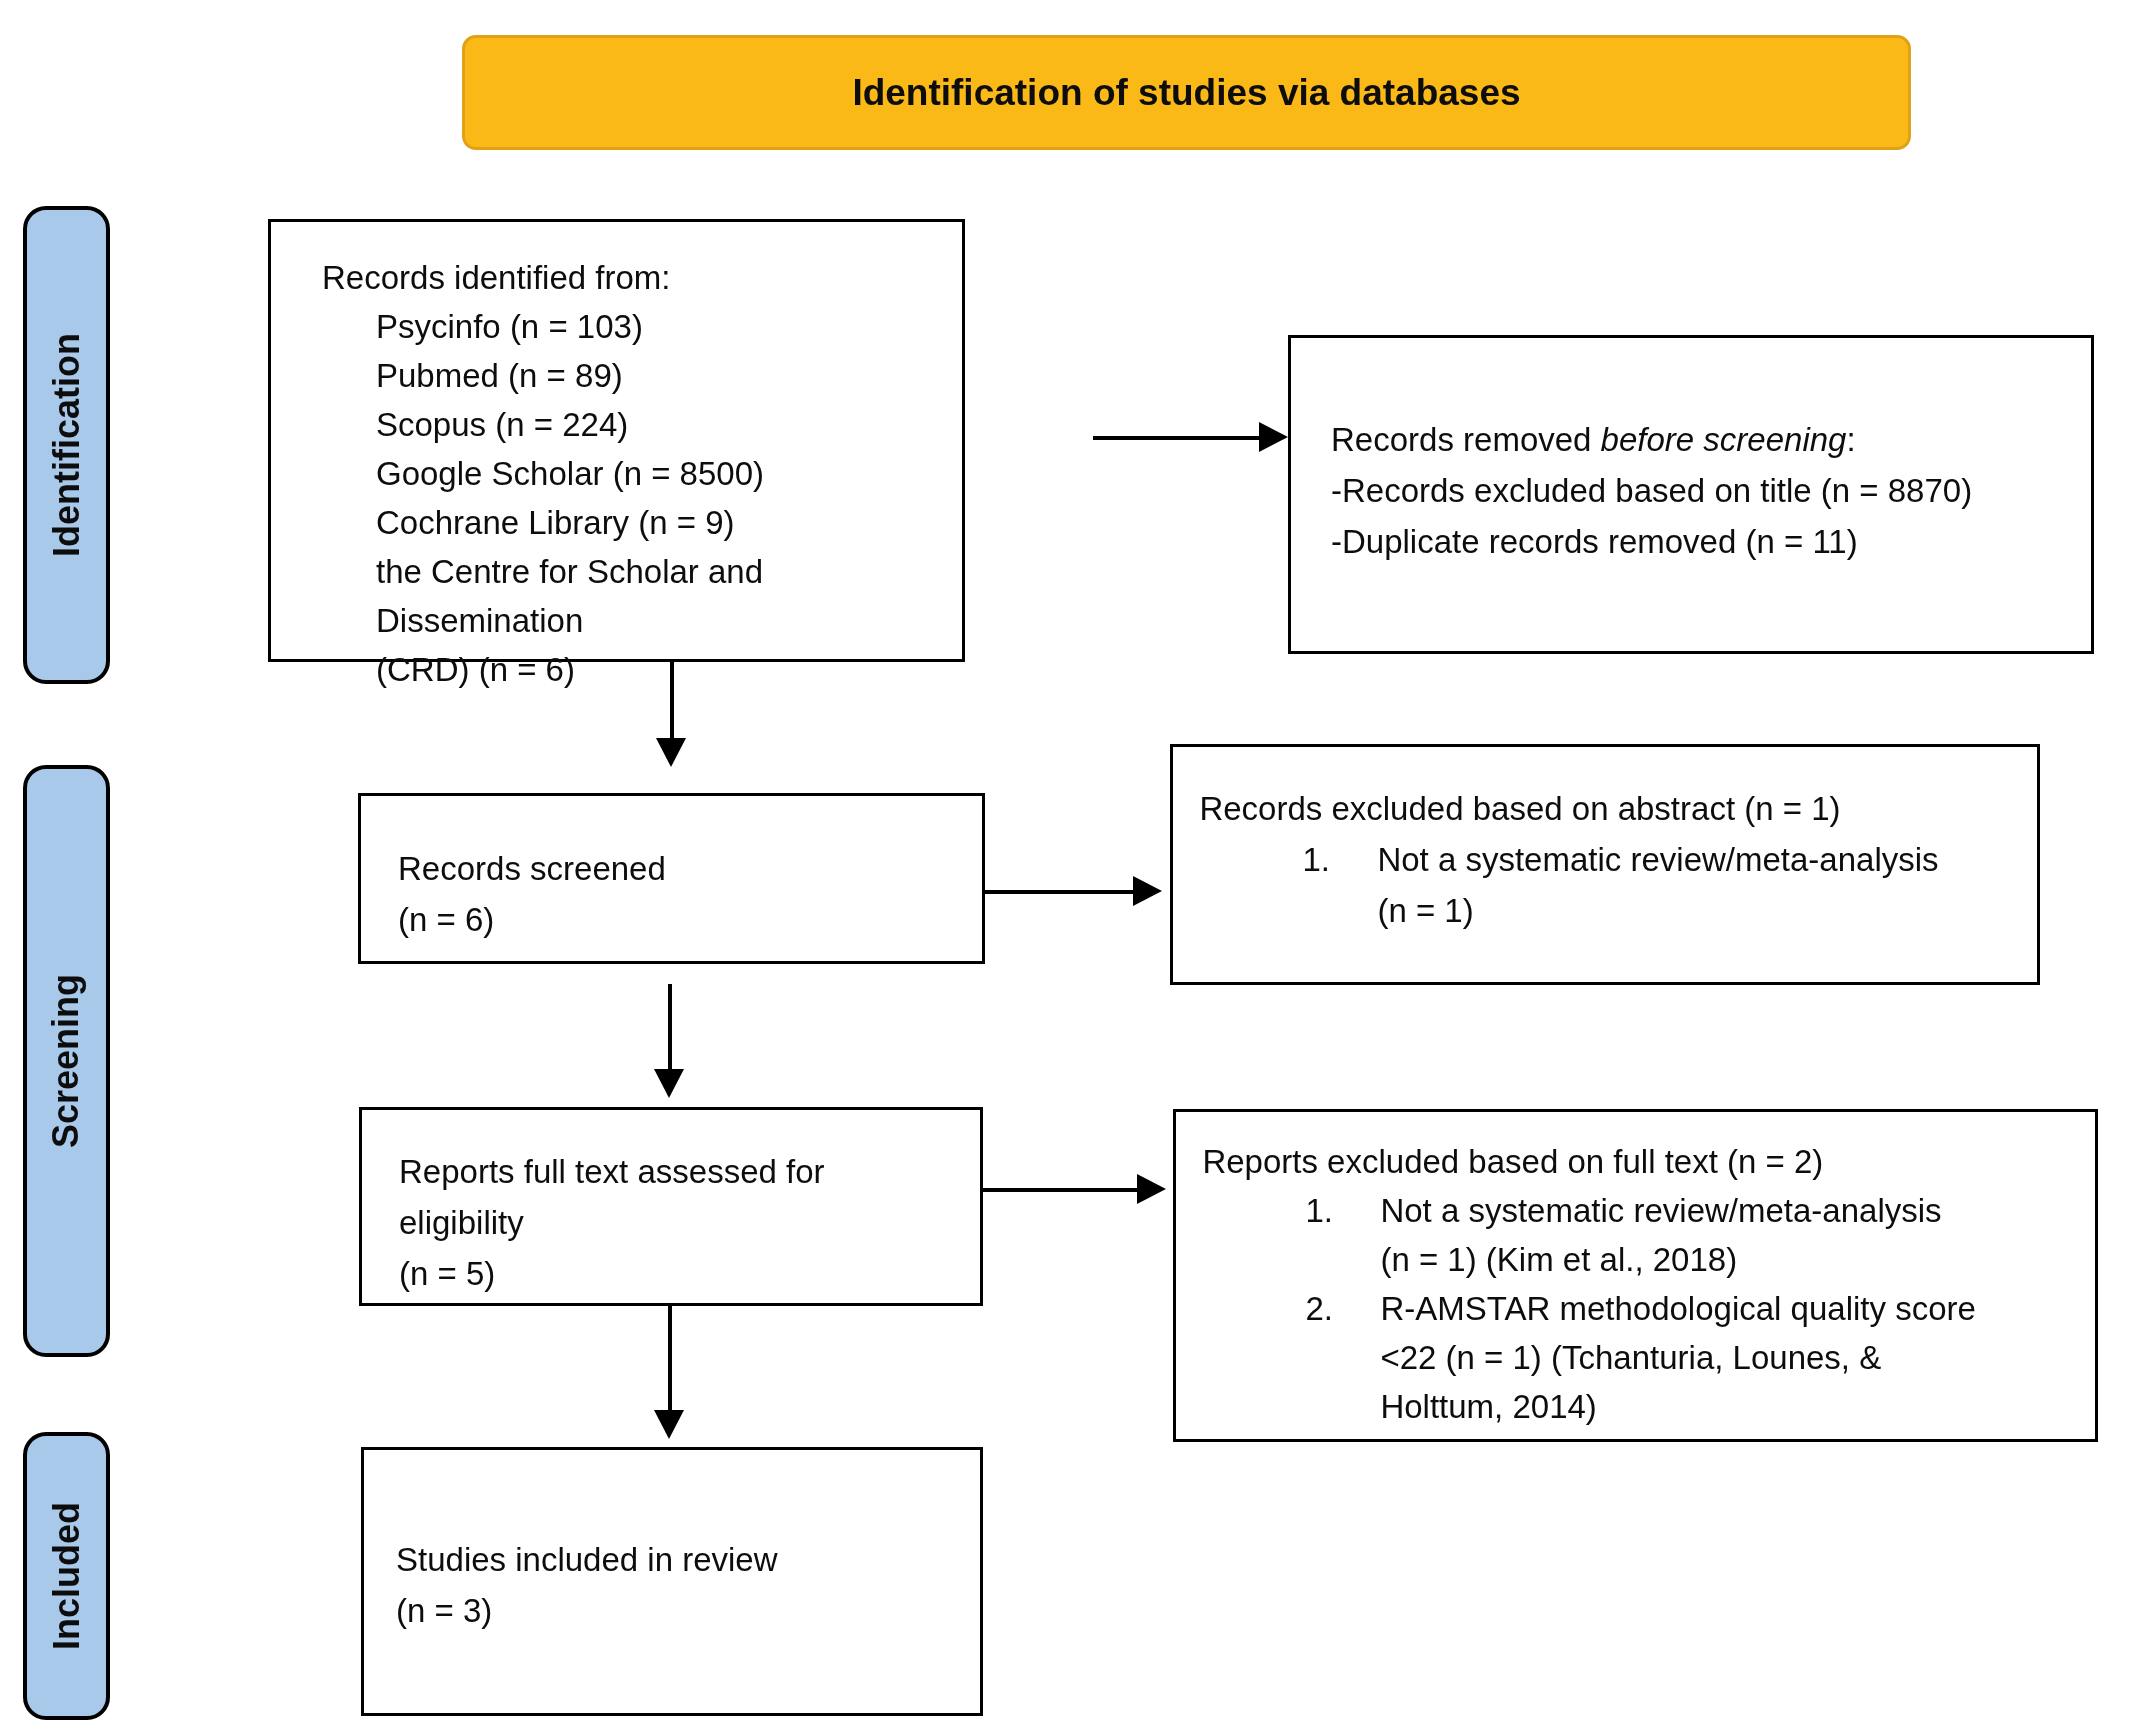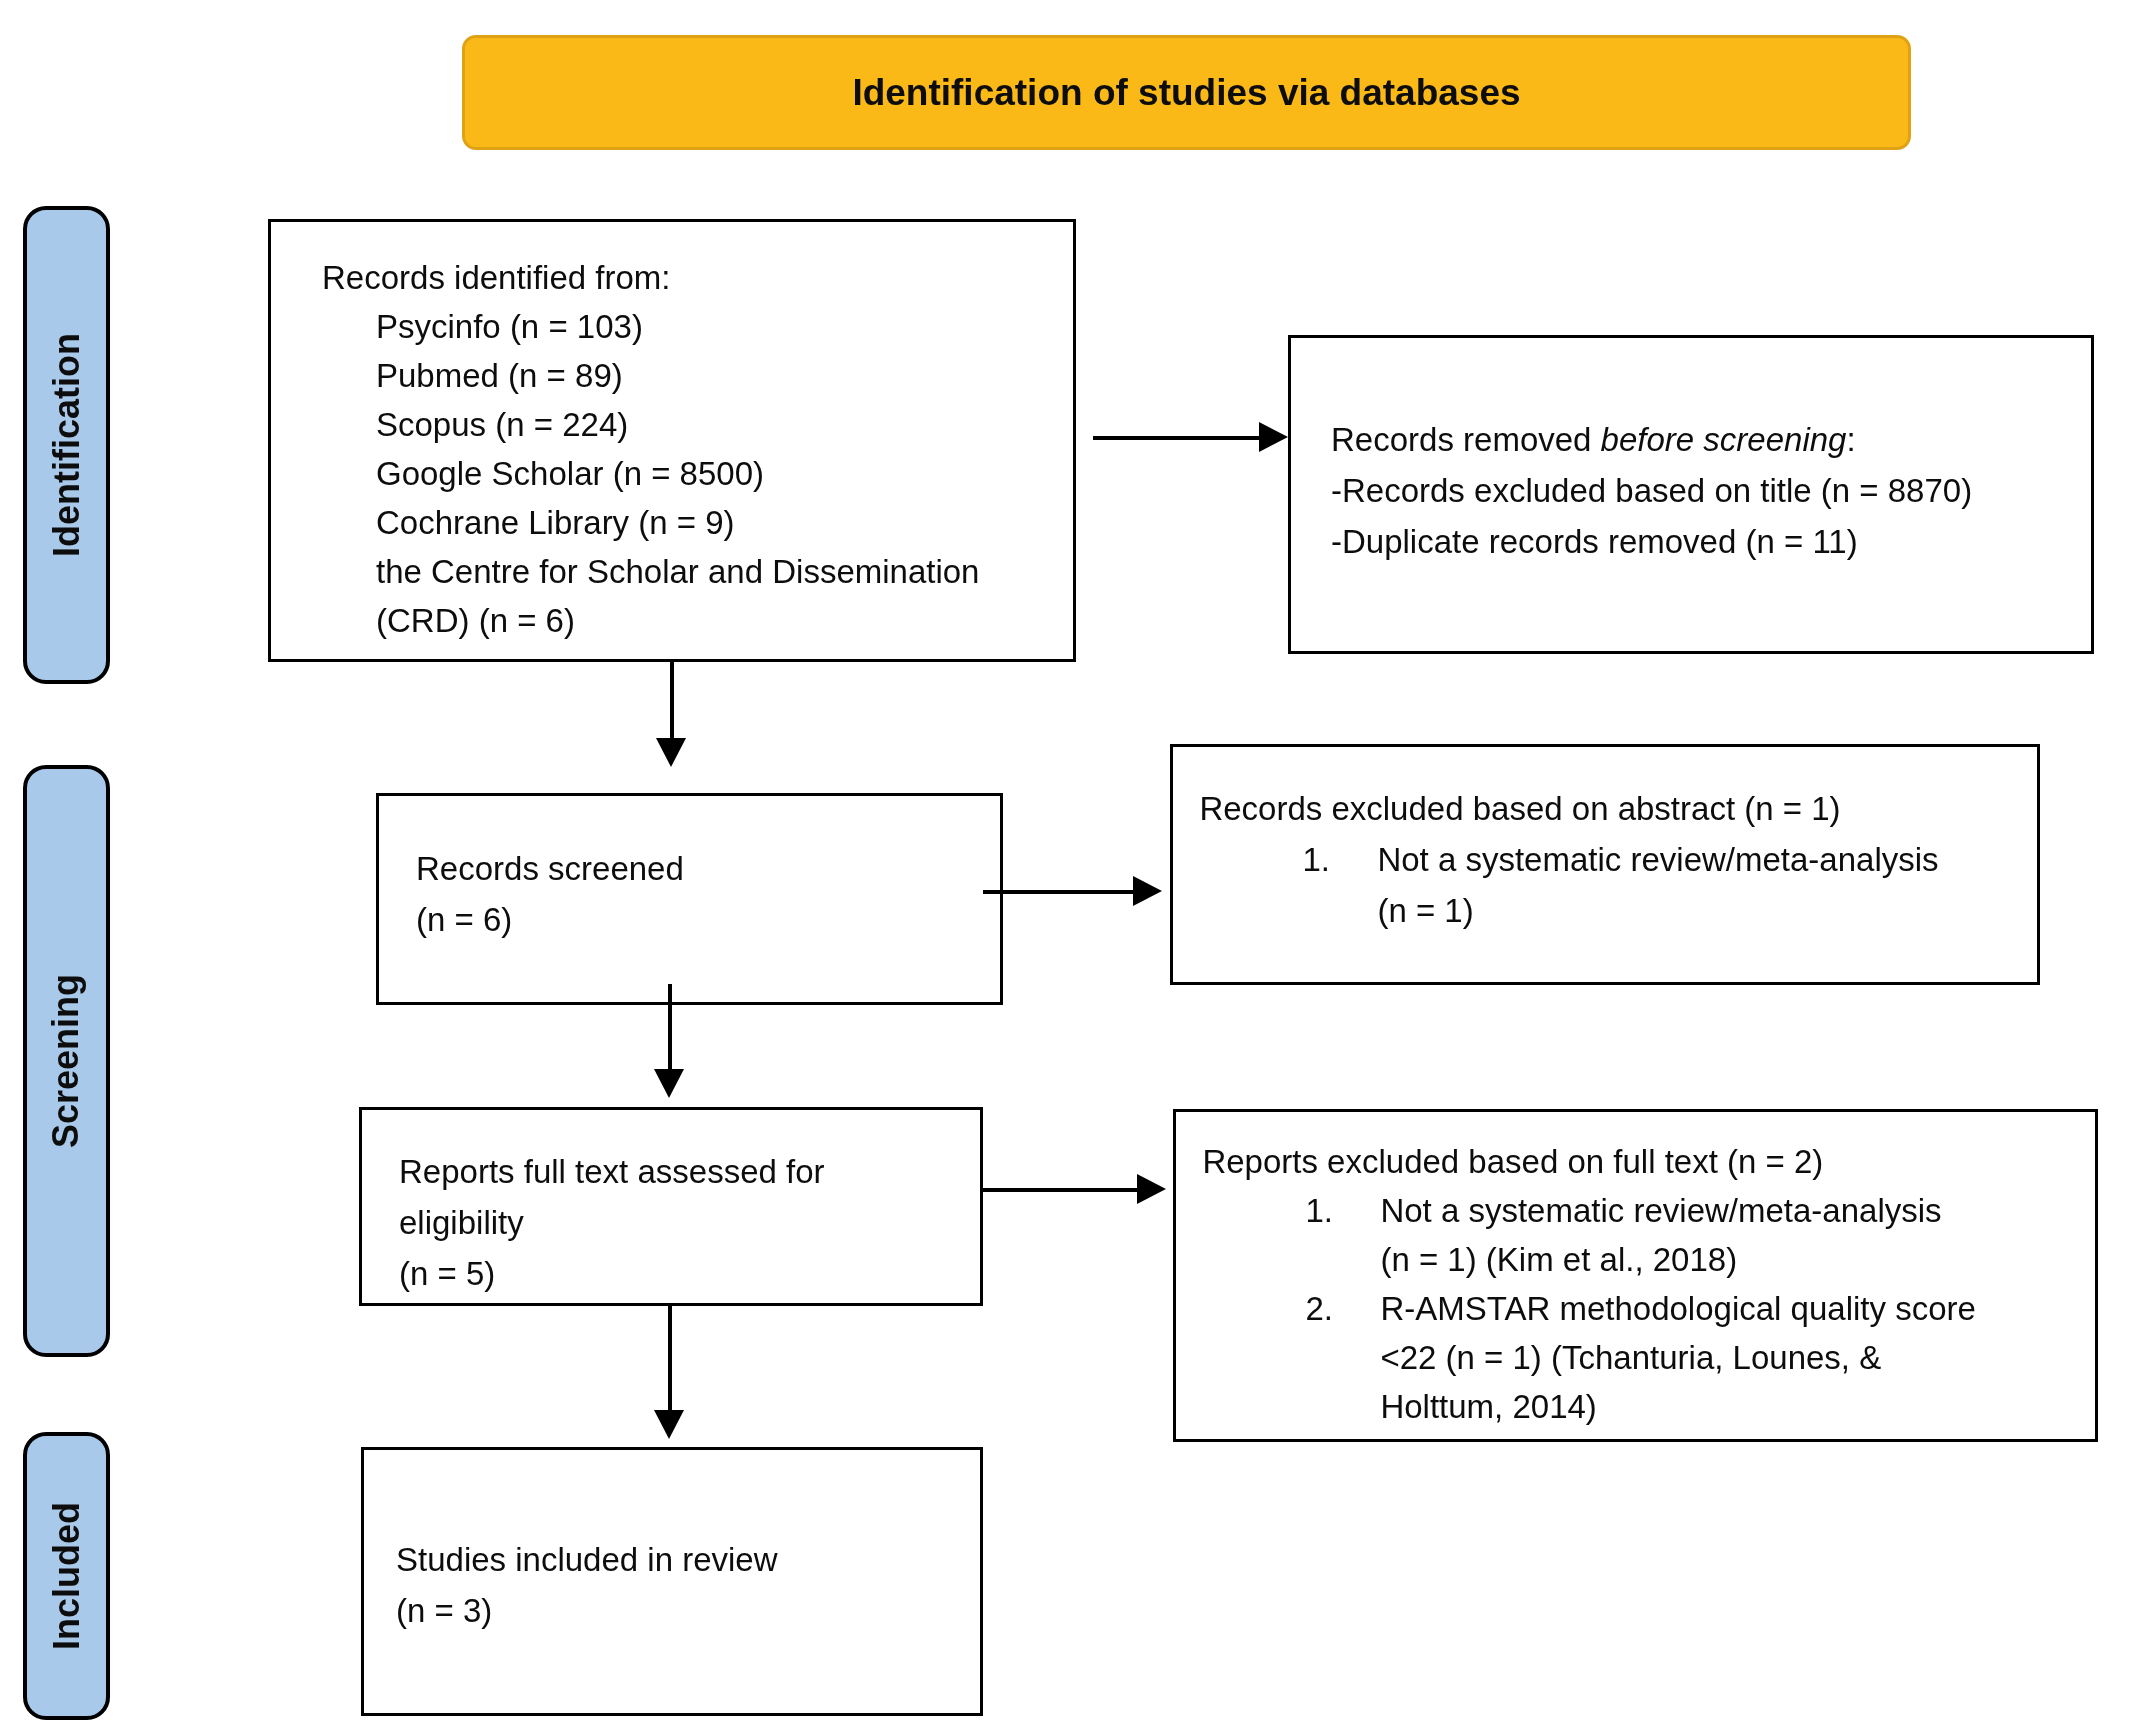--- a/index.html
+++ b/index.html
@@ -16,24 +16,24 @@
   .rail{position:absolute;left:23px;width:87px;background:#A9C9EA;border:4.7px solid #000;
     border-radius:23px;display:flex;align-items:center;justify-content:center;box-sizing:border-box;}
   .rail .label{transform:rotate(-90deg);white-space:nowrap;font-weight:bold;font-size:36px;color:#0d0d0d;}
   #rail-identification{top:206px;height:478px;}
   #rail-screening{top:765px;height:592px;}
   #rail-included{top:1432px;height:288px;}
 
   
   .box{position:absolute;background:#fff;border:3.9px solid #000;box-sizing:border-box;
     font-size:33px;line-height:49px;color:#0d0d0d;}
-  #box-identified{left:268px;top:219px;width:808px;height:443px;padding:31px 20px 0 51px;}
+  #box-identified{left:268px;top:219px;width:697px;height:443px;padding:31px 20px 0 51px;}
   #box-identified .indent{margin-left:54px;}
   #box-removed{left:1288px;top:295px;width:806px;height:319px;padding:76px 18.7px 0 40px;line-height:51px;margin-top:40px;}
-  #box-screened{left:376px;top:793px;width:627px;height:212px;padding:47px 15.5px 0 37px;line-height:51px;}
+  #box-screened{left:358px;top:793px;width:627px;height:171px;padding:47px 15.5px 0 37px;line-height:51px;}
   #box-excl-abstract{left:1170px;top:744px;width:870px;height:241px;padding:36px 14px 0 26.4px;line-height:51px;}
   #box-fulltext{left:359px;top:1107px;width:624px;height:199px;padding:36px 14px 0 37px;line-height:51px;}
   #box-excl-fulltext{left:1173px;top:1109px;width:925px;height:333px;padding:25px 14px 0 26.4px;line-height:49px;}
   #box-included{left:361px;top:1447px;width:622px;height:269px;padding:84px 14px 0 32px;line-height:51px;}
 
   .list-item{display:flex;align-items:flex-start;}
   .list-item .marker{flex:0 0 75px;margin-left:103px;}
   .list-item .item-lines{flex:1 1 auto;}
   .italic{font-style:italic;}
 

